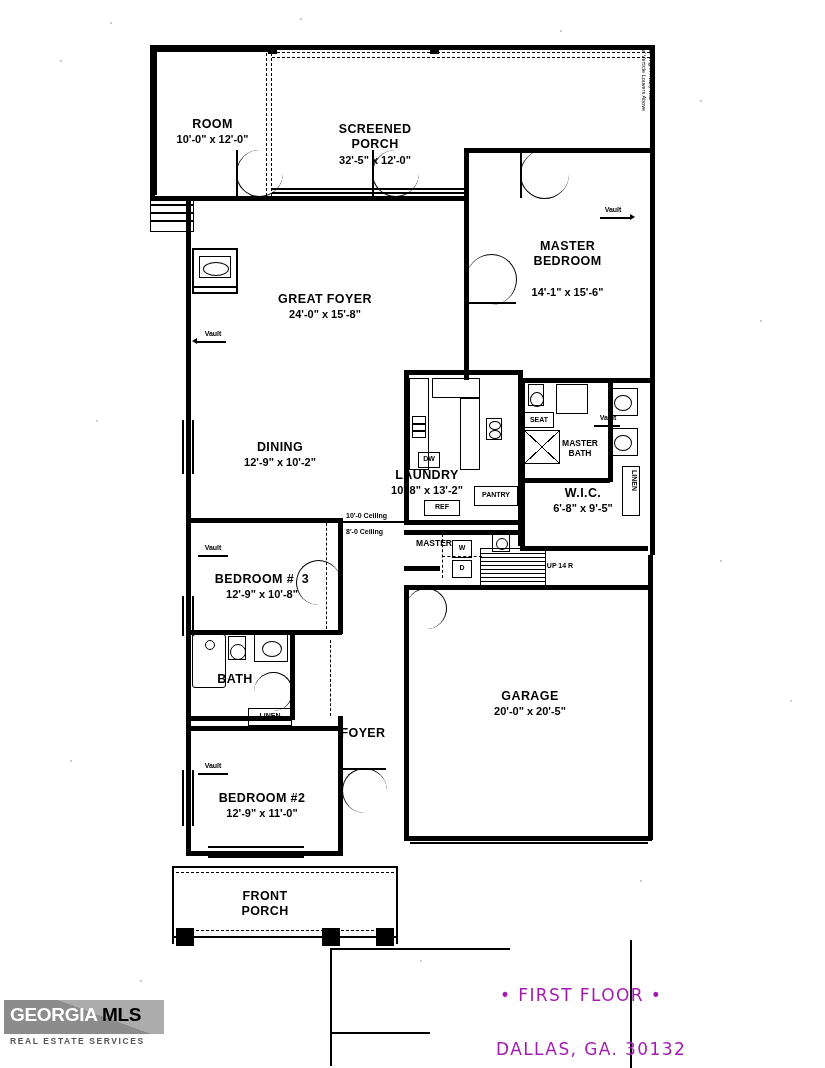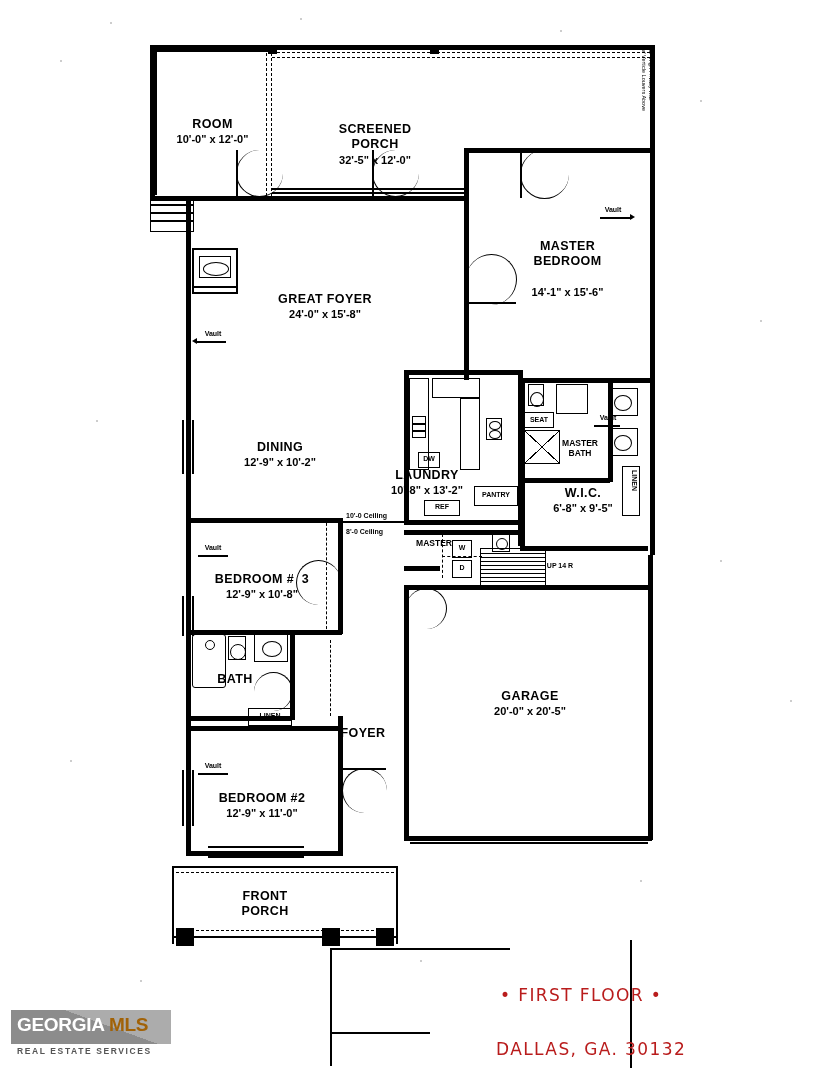--- a/index.html
+++ b/index.html
@@ -39,28 +39,28 @@
   
   .oval{position:absolute;border:1px solid #000;border-radius:50%;}
   .rr{position:absolute;border:1px solid #000;border-radius:3px;box-sizing:border-box;}
 
   
   .stair{position:absolute;}
   .stair i{position:absolute;left:0;right:0;height:1px;background:#000;}
 
   
   .hand{position:absolute;font-family:"DejaVu Sans", sans-serif;font-size:16px;
-        letter-spacing:1.4px;color:#b91c1c;}
+        letter-spacing:1.4px;color:#a21caf;}
   .hand.big{font-size:17px;}
 
   
-  #logo{position:absolute;left:11px;bottom:0;width:160px;height:58px;background:#fff;}
+  #logo{position:absolute;left:4px;bottom:0;width:160px;height:68px;background:#fff;}
   #logo .bar{position:absolute;left:0;top:0;width:160px;height:34px;background:#8c8c8c;}
   #logo .g{position:absolute;left:6px;top:4px;font-size:19px;font-weight:bold;color:#fff;letter-spacing:-.3px;}
-  #logo .m{position:absolute;left:98px;top:4px;font-size:19px;font-weight:bold;color:#a16207;letter-spacing:-.3px;}
+  #logo .m{position:absolute;left:98px;top:4px;font-size:19px;font-weight:bold;color:#000000;letter-spacing:-.3px;}
   #logo .sub{position:absolute;left:6px;top:36px;font-size:8.5px;font-weight:bold;color:#555;letter-spacing:1.6px;}
   #logo .swoosh{position:absolute;left:0;top:0;width:160px;height:34px;
      background:linear-gradient(200deg, rgba(255,255,255,.28) 0 42%, rgba(255,255,255,0) 42%);}
 
   
   .dot{position:absolute;width:2px;height:2px;background:#bdbdbd;border-radius:50%;}
 </style>
 </head>
 <body>
 

